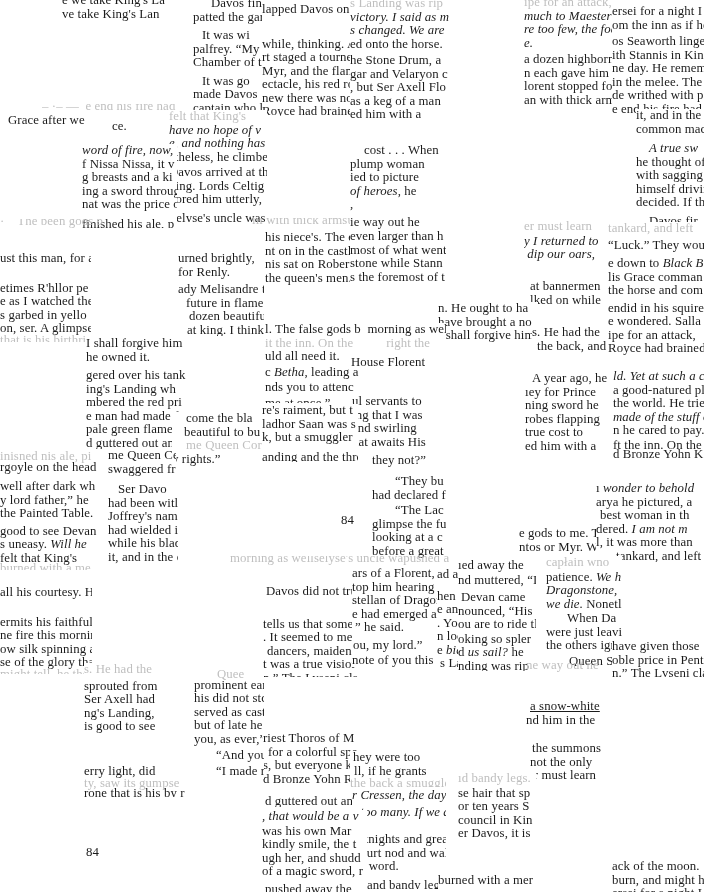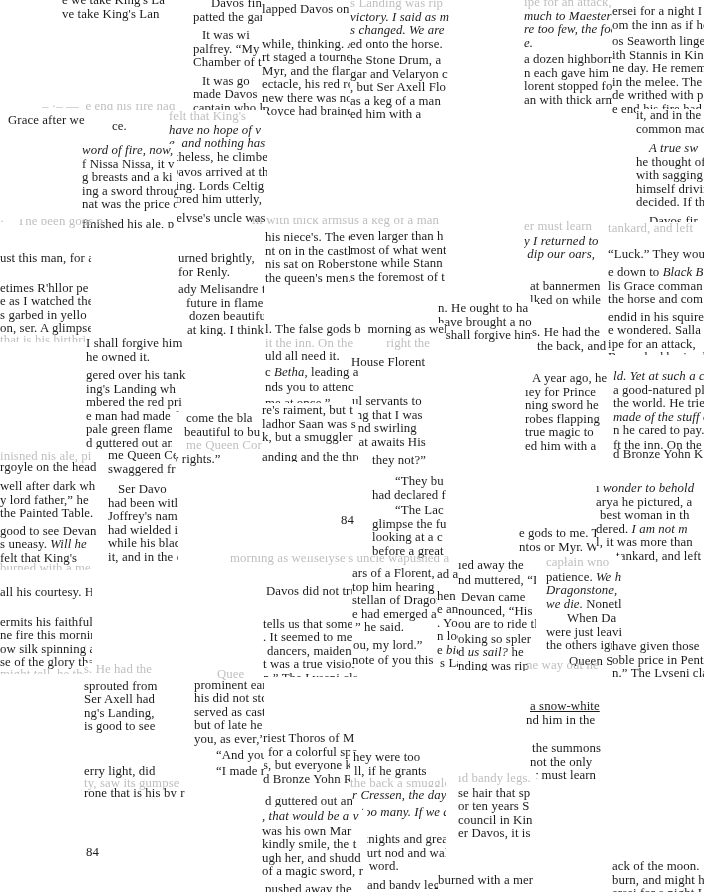--- a/index.html
+++ b/index.html
@@ -111,20 +111,28 @@
       <div class="ln"><span>ing a sword throug</span></div>
       <div class="ln"><span>nat was the price o</span></div>
       <div class="ln" style="margin-top: 6px;"><span>finished his ale, p</span></div>
     </div>
     <div class="frag nobg" style="left: 0px; top: 219px; width: 170px; height: 9px;">
       <div class="ln fade" style="margin-top: -4px;"><span>·    The been gods b</span></div>
     </div>
     <div class="frag nobg" style="left: 252px; top: 218px; width: 218px; height: 10px;">
       <div class="ln fade" style="margin-top: -4px;"><span>ill with thick armsus a keg of a man</span></div>
     </div>
+    <div class="frag" style="left: 350px; top: 144px; width: 94px; height: 86px;">
+      <div class="ln" style="padding-left: 14px;"><span>cost . . . When</span></div>
+      <div class="ln"><span>plump woman</span></div>
+      <div class="ln"><span>ied to picture</span></div>
+      <div class="ln"><span class="it">of heroes</span><span>, he</span></div>
+      <div class="ln"><span>,</span></div>
+      <div class="ln" style="margin-top: 4px;"><span>ie way out he</span></div>
+    </div>
     <div class="frag" style="left: 265px; top: 231px; width: 92px; height: 57px;">
       <div class="ln"><span>his niece's. The c</span></div>
       <div class="ln"><span>nt on in the castle</span></div>
       <div class="ln"><span>nis sat on Robert'</span></div>
       <div class="ln"><span>the queen's men.</span></div>
     </div>
     <div class="frag" style="left: 350px; top: 230px; width: 96px; height: 58px;">
       <div class="ln"><span>even larger than h</span></div>
       <div class="ln"><span>most of what went</span></div>
       <div class="ln"><span>stone while Stann</span></div>
@@ -150,21 +158,21 @@
       <div class="ln fade"><span>er must learn</span></div>
       <div class="ln" style="margin-top: 1px;"><span class="it">y I returned to</span></div>
       <div class="ln"><span class="it"> dip our oars,</span></div>
     </div>
     <div class="frag" style="left: 530px; top: 280px; width: 78px; height: 30px;">
       <div class="ln"><span>at bannermen</span></div>
       <div class="ln"><span>lked on while</span></div>
     </div>
     <div class="frag" style="left: 608px; top: 222px; width: 96px; height: 133px;">
       <div class="ln fade"><span>tankard, and left</span></div>
-      <div class="ln" style="margin-top: 12px;"><span>“Luck.” They wou</span></div>
+      <div class="ln" style="margin-top: 3px;"><span>“Luck.” They wou</span></div>
       <div class="ln" style="margin-top: 5px;"><span>e down to </span><span class="it">Black B</span></div>
       <div class="ln"><span>lis Grace comman</span></div>
       <div class="ln"><span>the horse and com</span></div>
       <div class="ln" style="margin-top: 4px;"><span>endid in his squire</span></div>
       <div class="ln"><span>e wondered. Salla</span></div>
       <div class="ln"><span>ipe for an attack,</span></div>
       <div class="ln"><span>Royce had brained</span></div>
     </div>
     <div class="frag" style="left: 438px; top: 302px; width: 100px; height: 42px;">
       <div class="ln"><span>n. He ought to ha</span></div>
@@ -247,21 +255,21 @@
       <div class="ln"><span>before a great</span></div>
     </div>
     <div class="frag" style="left: 341px; top: 514px; width: 17px; height: 13px;">
       <div class="ln"><span>84</span></div>
     </div>
     <div class="frag" style="left: 525px; top: 372px; width: 84px; height: 80px;">
       <div class="ln" style="padding-left: 7px;"><span>A year ago, he</span></div>
       <div class="ln"><span>ıey for Prince</span></div>
       <div class="ln"><span>ning sword he</span></div>
       <div class="ln"><span>robes flapping</span></div>
-      <div class="ln"><span>true magic to</span></div>
+      <div class="ln"><span>true cost to</span></div>
       <div class="ln"><span>ed him with a</span></div>
     </div>
     <div class="frag" style="left: 613px; top: 370px; width: 91px; height: 88px;">
       <div class="ln"><span class="it">ld. Yet at such a co</span></div>
       <div class="ln"><span>a good-natured pl</span></div>
       <div class="ln"><span>the world. He trie</span></div>
       <div class="ln"><span class="it">made of the stuff o</span></div>
       <div class="ln"><span>n he cared to pay.</span></div>
       <div class="ln" style="margin-top: 1px;"><span>ft the inn. On the</span></div>
       <div class="ln" style="margin-top: -4px;"><span>d Bronze Yohn K</span></div>

